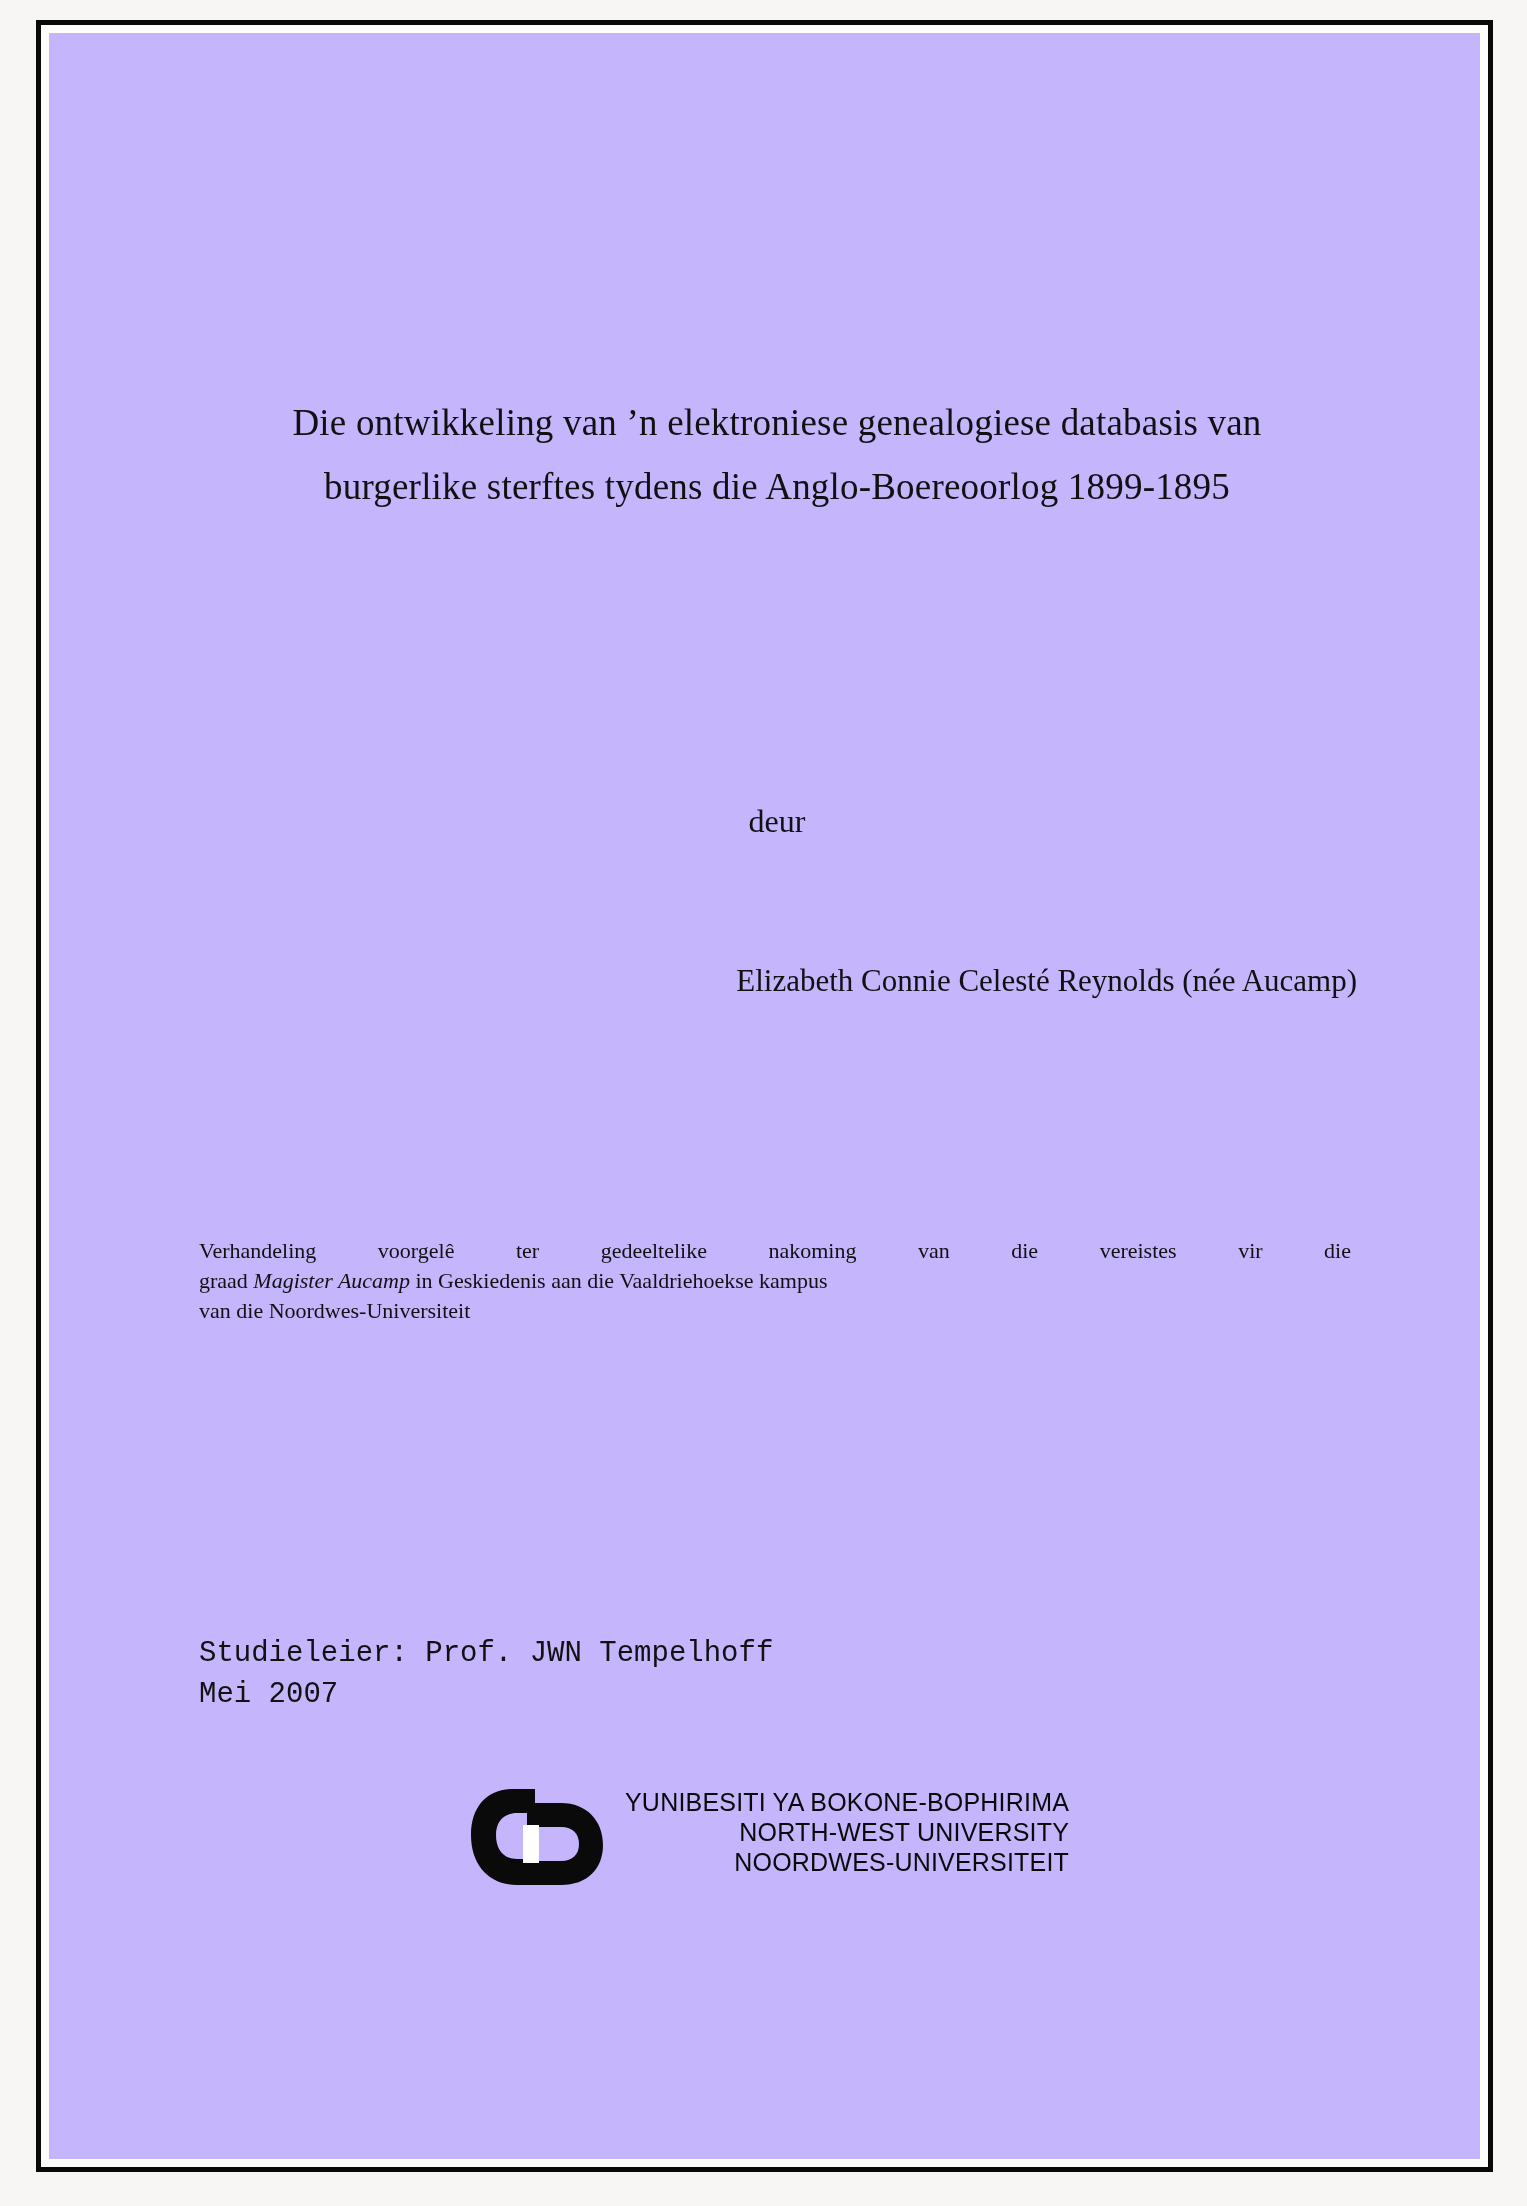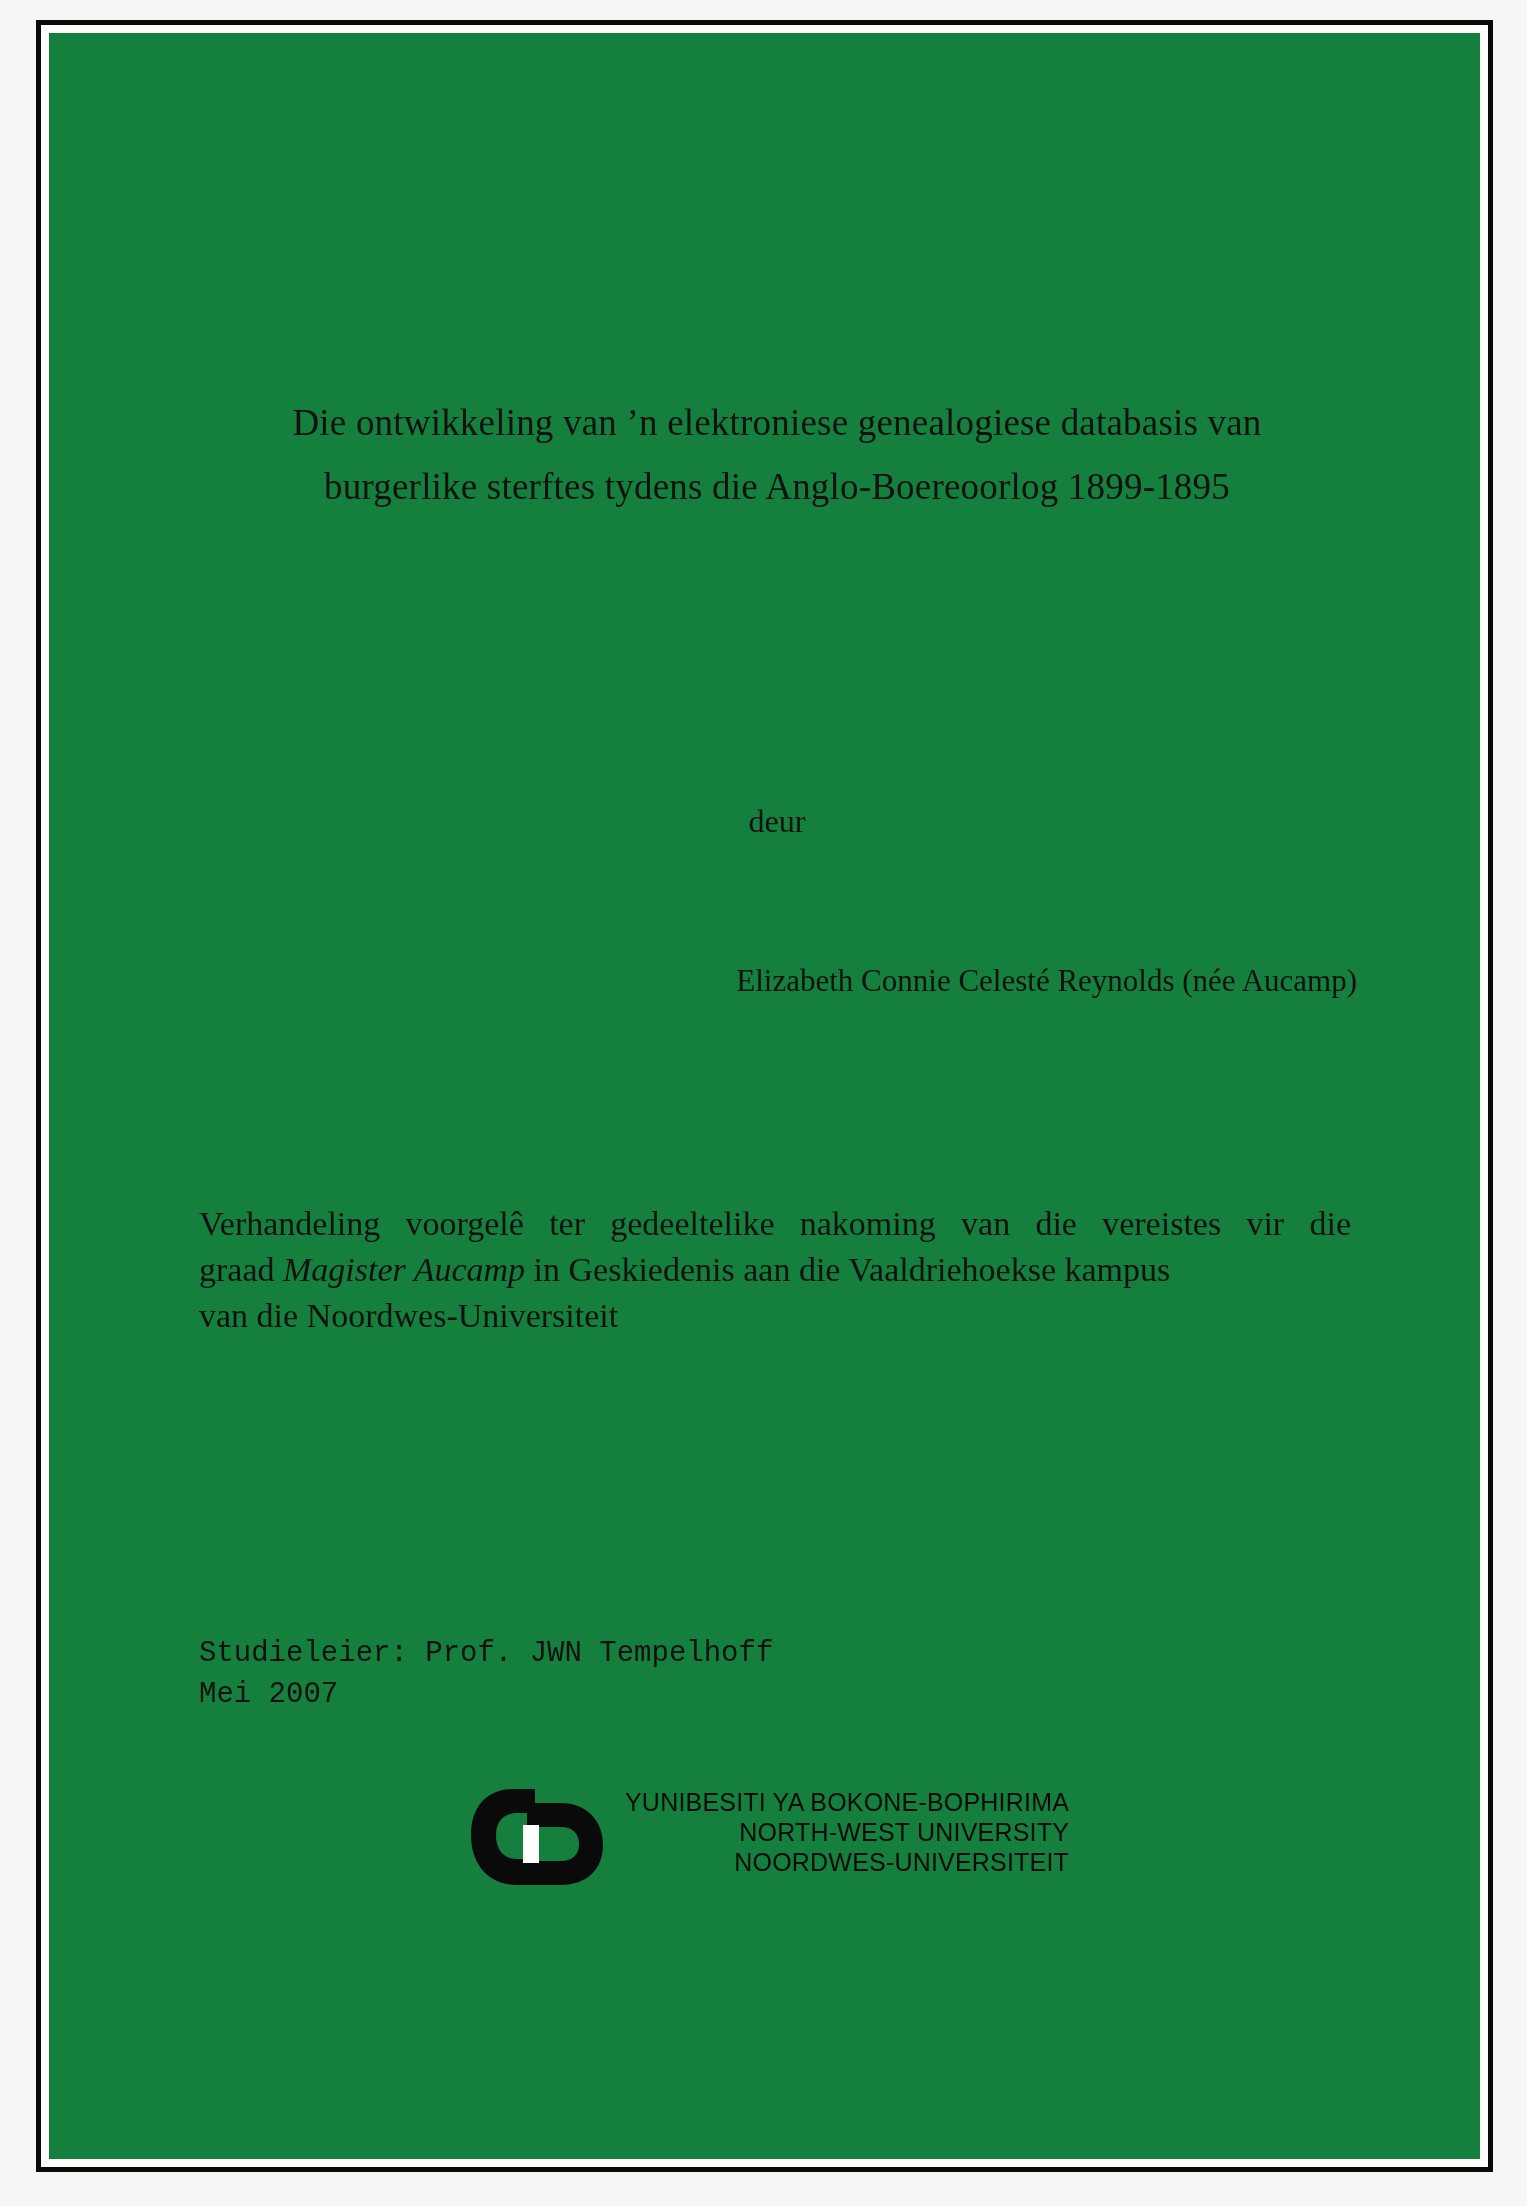--- a/index.html
+++ b/index.html
@@ -36,21 +36,21 @@
     border: 5px solid #0a0a0a;
     background: #fdfdfc;
     box-sizing: border-box;
   }
   .page-inner {
     position: absolute;
     left: 8px;
     top: 8px;
     right: 8px;
     bottom: 8px;
-    background: #15803d;
+    background: #c4b5fd;
     box-sizing: border-box;
   }
 
   
   .content {
     position: absolute;
     left: 148px;
     top: 0;
     width: 1160px;
     height: 100%;
@@ -83,24 +83,24 @@
     position: absolute;
     top: 930px;
     left: 0;
     width: 1160px;
     text-align: right;
     font-size: 31px;
   }
 
   .statement {
     position: absolute;
-    top: 1168px;
+    top: 1203px;
     left: 2px;
     width: 1152px;
-    font-size: 34px;
+    font-size: 22px;
     line-height: 1.36;
     text-align: justify;
   }
   .statement .l1 {
     display: block;
     text-align: justify;
     text-align-last: justify;
   }
   .statement .l2,
   .statement .l3 {

